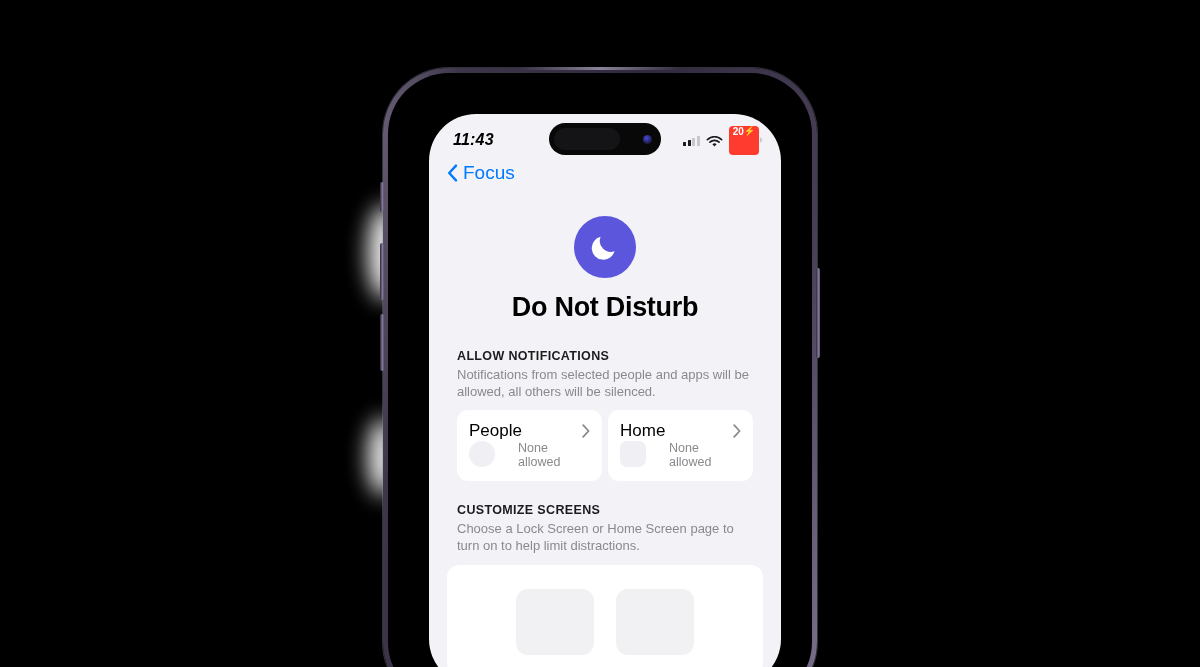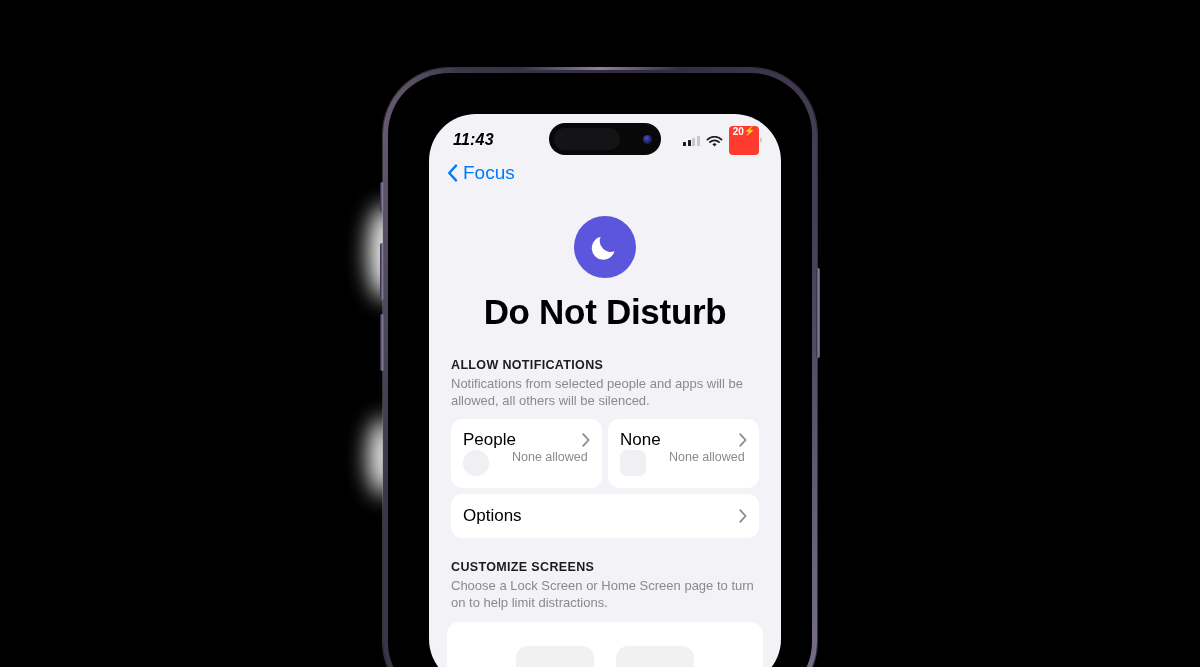--- a/index.html
+++ b/index.html
@@ -184,29 +184,29 @@
   .hero-icon {
     width: 62px; height: 62px;
     border-radius: 50%;
     background: #5b56db;
     margin: 0 auto 14px;
     display: flex;
     align-items: center;
     justify-content: center;
   }
   .hero-title {
-    font-size: 35px;
+    font-size: 27px;
     font-weight: bold;
     color: #000;
     letter-spacing: -.3px;
   }
 
   
   .section {
-    padding: 0 22px;
+    padding: 0 28px;
   }
   .sec-header {
     font-size: 12.5px;
     font-weight: bold;
     color: #1c1c1e;
     letter-spacing: .35px;
     margin-bottom: 3px;
   }
   .sec-sub {
     font-size: 13px;
@@ -378,43 +378,35 @@
               </span>
             </div>
             <div class="card-body">
               <span class="ph-circle"></span>
               <span class="card-none">None allowed</span>
             </div>
           </div>
 
           <div class="card">
             <div class="card-top">
-              <span class="card-title">None</span>
+              <span class="card-title">Home</span>
               <span class="chev">
                 <svg viewBox="0 0 8 14" width="8" height="14">
                   <path d="M1.2 1.2 L6.6 7 L1.2 12.8" stroke="#8a8a8e" stroke-width="1.8" fill="none" stroke-linecap="round" stroke-linejoin="round"></path>
                 </svg>
               </span>
             </div>
             <div class="card-body">
               <span class="ph-square"></span>
               <span class="card-none">None allowed</span>
             </div>
           </div>
 
         </div>
 
-        <div class="row-card">
-          <span class="row-title">Options</span>
-          <span class="chev">
-            <svg viewBox="0 0 8 14" width="8" height="14">
-              <path d="M1.2 1.2 L6.6 7 L1.2 12.8" stroke="#8a8a8e" stroke-width="1.8" fill="none" stroke-linecap="round" stroke-linejoin="round"></path>
-            </svg>
-          </span>
-        </div>
       </div>
 
       <div class="section-gap"></div>
 
       <div class="section">
         <div class="sec-header">CUSTOMIZE SCREENS</div>
         <div class="sec-sub">Choose a Lock Screen or Home Screen page to turn on to help limit distractions.</div>
       </div>
 
       <div class="preview-card">

